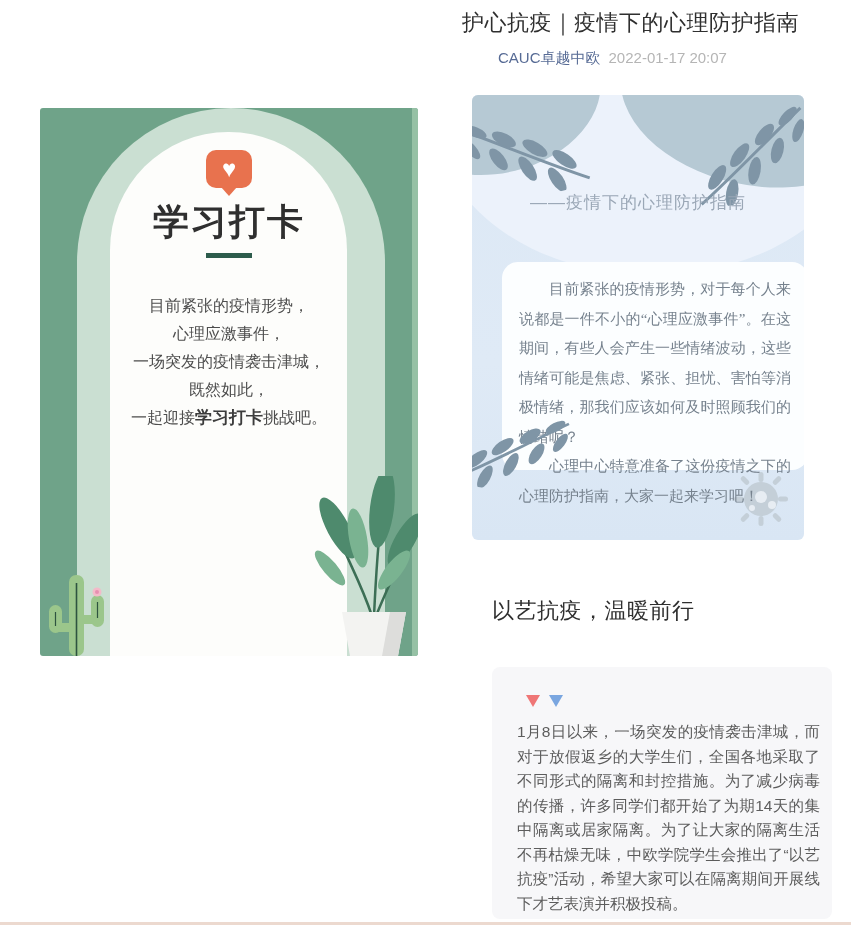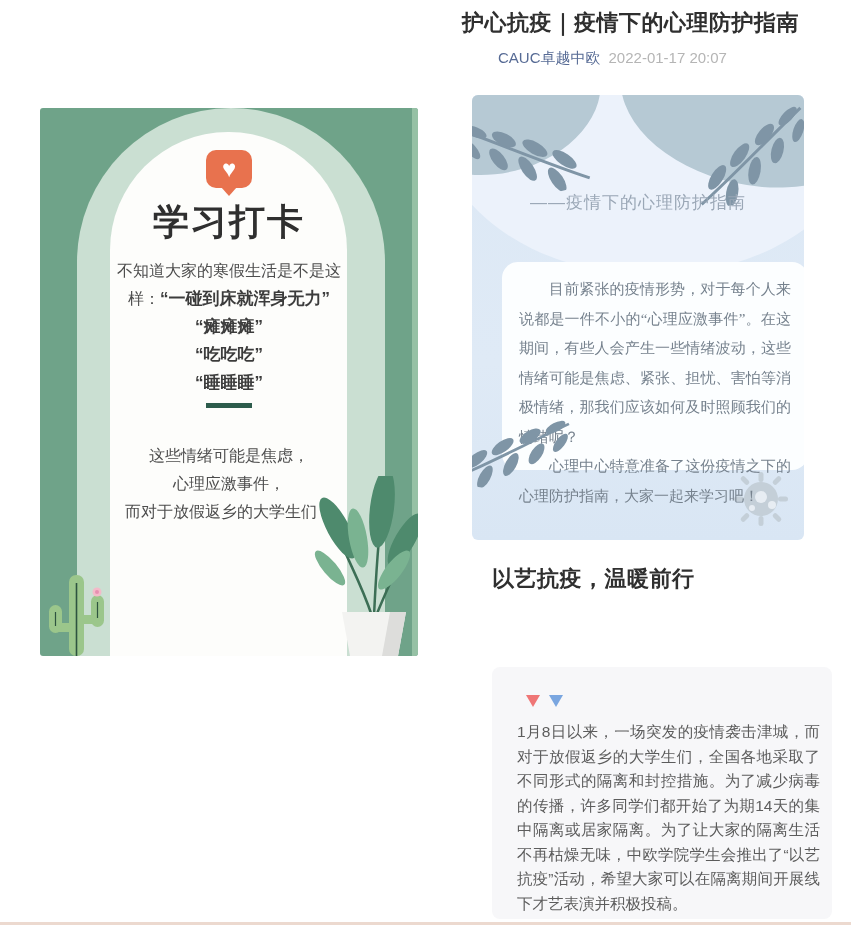--- a/index.html
+++ b/index.html
@@ -38,24 +38,24 @@
   .card-intro{margin-top:10px;font-size:16px;line-height:28px;color:var(--text-dark);}
   .card-intro b{font-size:17px;color:#3c3c3c;}
   .card-quote{font-size:17px;line-height:28px;font-weight:700;color:#3c3c3c;}
   .green-bar{width:46px;height:5px;background:var(--divider-green);margin:6px auto 0;}
   .card-body{margin-top:34px;font-size:16px;line-height:28px;color:var(--text-dark);}
   .card-body b{font-size:17px;color:#3c3c3c;}
   .cactus{position:absolute;left:5px;bottom:0;z-index:4;}
   .plant{position:absolute;right:-4px;bottom:0;z-index:4;}
 
   
-  .article-title{position:absolute;font-size:22px;font-weight:700;
+  .article-title{position:absolute;font-size:22px;font-weight:400;
     color:var(--title-dark);letter-spacing:.5px;cursor:pointer;}
   .t1{left:462px;top:8px;width:380px;}
-  .t2{left:492px;top:564px;width:340px;}
+  .t2{left:492px;top:596px;width:340px;}
   .byline{position:absolute;font-size:15px;}
   .b1{left:463px;top:49px;}
   .b2{left:493px;top:618px;}
   .byline .author{color:var(--link-blue);cursor:pointer;margin-left:35px;}
   .byline .date{color:var(--date-gray);margin-left:8px;}
 
   
   .art-image{position:absolute;left:472px;top:95px;width:332px;height:445px;
     background:linear-gradient(180deg,#dce8f5 0%,var(--img-bg) 60%,#d9e6f4 100%);
     border-radius:6px;overflow:hidden;cursor:pointer;}
@@ -114,32 +114,27 @@
   <div class="left-card">
     <div class="edge-stripe"></div>
     <div class="outer-arch"></div>
     <div class="inner-arch"></div>
 
     <div class="card-content">
       <div class="heart-bubble">
         <span class="heart-glyph">♥</span>
       </div>
       <div class="card-title">学习打卡</div>
-      <div class="card-intro">
-        <div>不知道大家的寒假生活是不是这</div>
-        <div><span>样：</span><b>“一碰到床就浑身无力”</b></div>
-        <div class="card-quote">“瘫瘫瘫”</div>
-        <div class="card-quote">“吃吃吃”</div>
-        <div class="card-quote">“睡睡睡”</div>
-      </div>
       <div class="green-bar"></div>
       <div class="card-body">
-        <div>这些情绪可能是焦虑，</div>
+        <div>目前紧张的疫情形势，</div>
         <div>心理应激事件，</div>
-        <div>而对于放假返乡的大学生们，</div>
+        <div>一场突发的疫情袭击津城，</div>
+        <div>既然如此，</div>
+        <div><span>一起迎接</span><b>学习打卡</b><span>挑战吧。</span></div>
       </div>
     </div>
 
     <svg class="cactus" width="62" height="85" viewBox="0 0 62 85">
       <rect x="10" y="52" width="14" height="9" fill="#9bc68b"></rect>
       <rect x="4" y="34" width="13" height="28" rx="6.5" fill="#9bc68b"></rect>
       <rect x="34" y="44" width="16" height="9" fill="#9bc68b"></rect>
       <rect x="46" y="24" width="13" height="32" rx="6.5" fill="#9bc68b"></rect>
       <rect x="24" y="4" width="15" height="81" rx="7" fill="#9bc68b"></rect>
       <path d="M31.5,12 V85" stroke="#2e5440" stroke-width="1.6"></path>

